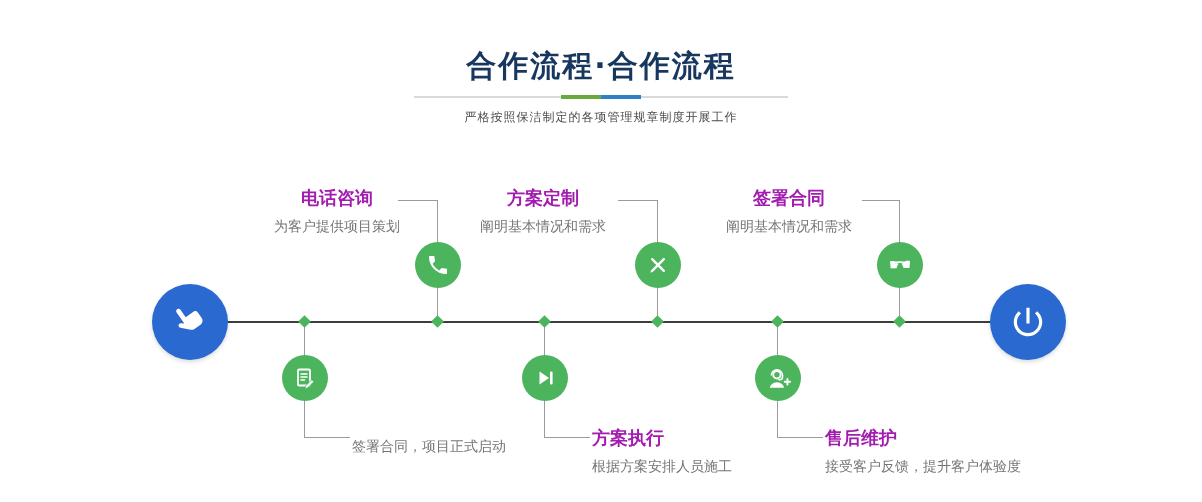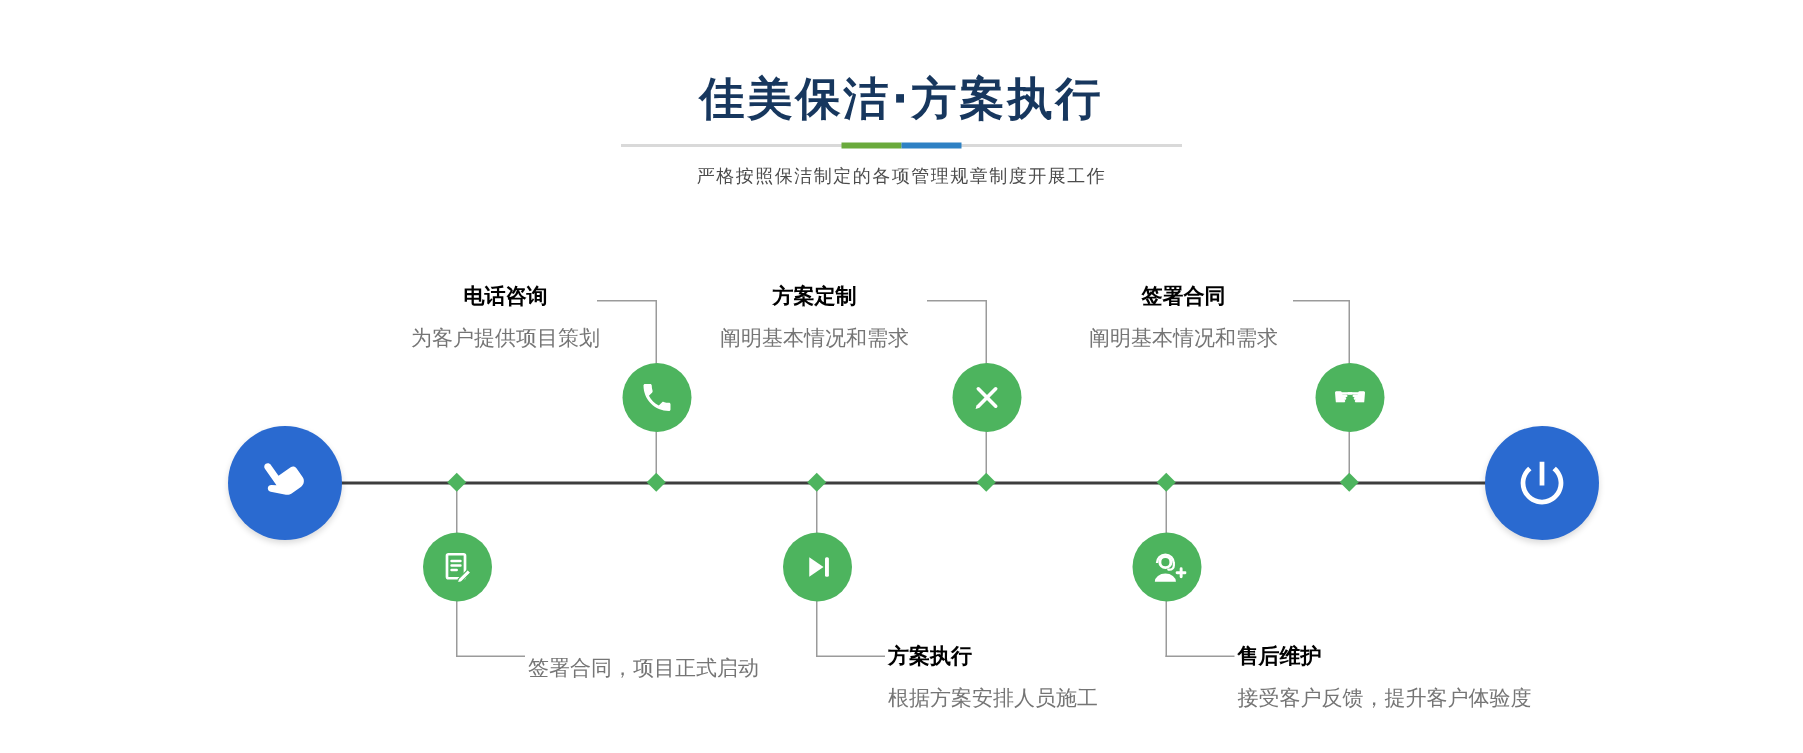--- a/index.html
+++ b/index.html
@@ -41,37 +41,37 @@
     background:#2a6ad0; display:flex; align-items:center; justify-content:center;
     box-shadow:0 2px 4px rgba(0,0,0,0.15);
   }
   .node{
     position:absolute; width:46px; height:46px; border-radius:50%;
     background:#4db45e; display:flex; align-items:center; justify-content:center;
   }
   .node-top{top:242px;}
   .node-bottom{top:355px;}
   .step{position:absolute;}
-  .step-title{font-size:14px; font-weight:bold; color:#000000; line-height:20px;}
+  .step-title{font-size:18px; font-weight:bold; color:#a21caf; line-height:20px;}
   .step-desc{margin-top:9px; font-size:14px; color:#757575; line-height:18px;}
   .step-top{text-align:center;}
   .step-bottom{text-align:left;}
   .hand-glyph{
     color:#fff; transform:rotate(-35deg); display:block;
   }
   .handshake-glyphs{color:#fff; font-size:16px; line-height:1; white-space:nowrap;}
   .handshake-glyphs .left-hand{display:inline-block;}
   .handshake-glyphs .right-hand{display:inline-block; margin-left:-6px;}
 </style>
 </head>
 <body>
 
 <div class="canvas">
 
-  <div class="page-title">佳美保洁·方案执行</div>
+  <div class="page-title">合作流程·合作流程</div>
   <div class="title-divider">
     <span class="divider-accent green"></span>
     <span class="divider-accent blue"></span>
   </div>
   <div class="page-subtitle">严格按照保洁制定的各项管理规章制度开展工作</div>
 
   <div class="thin-line" style="left:437px; top:200px; width:1px; height:122px;"></div>
   <div class="thin-line" style="left:657px; top:200px; width:1px; height:122px;"></div>
   <div class="thin-line" style="left:899px; top:200px; width:1px; height:122px;"></div>
   <div class="thin-line" style="left:304px; top:322px; width:1px; height:116px;"></div>

